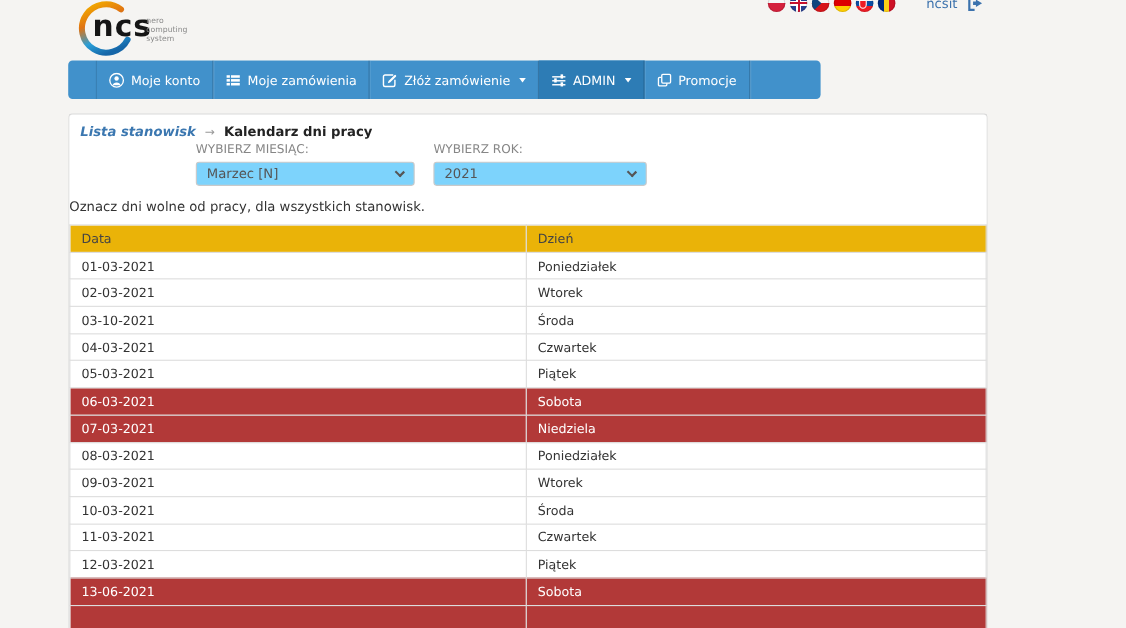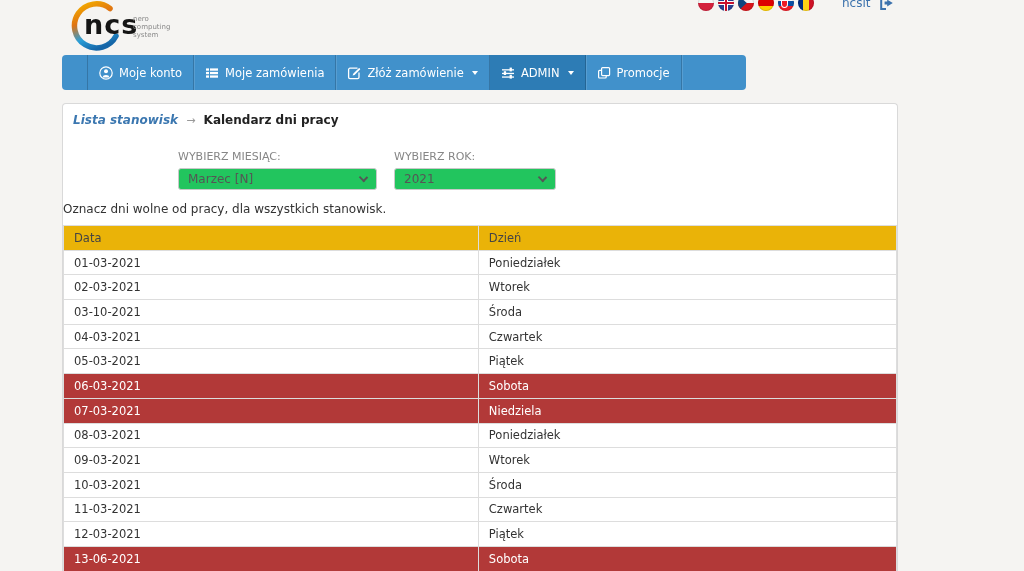--- a/index.html
+++ b/index.html
@@ -73,29 +73,29 @@
   .panel {
     position: absolute; left: 62px; top: 103px; width: 836px; height: 560px;
     background: #fff; border: 1px solid #d9d9d9; border-bottom: none;
     border-radius: 4px 4px 0 0;
   }
   .breadcrumb { padding: 9px 10px 0 10px; font-size: 12px; font-weight: bold; }
   .breadcrumb .bc-link { color: #3b77b0; cursor: pointer; font-style: italic; }
   .breadcrumb .bc-sep { color: #999; font-weight: normal; font-size: 11px; padding: 0 4px; }
   .breadcrumb .bc-current { color: #222; }
 
-  .form-area { display: flex; gap: 17px; padding-left: 115px; margin-top: 23px; }
+  .form-area { display: flex; gap: 17px; padding-left: 115px; margin-top: 2px; }
   .field-label { display: block; font-size: 11px; color: #868686; margin-bottom: 5px; }
   .selectbox {
-    height: 22px; background: #22c55e; border: 1px solid #c9c9c9; border-radius: 3px;
+    height: 22px; background: #7dd3fc; border: 1px solid #c9c9c9; border-radius: 3px;
     display: flex; align-items: center; justify-content: space-between;
     padding: 0 9px; font-size: 12px; color: #555; cursor: pointer;
   }
   .selectbox.month { width: 199px; }
-  .selectbox.year  { width: 162px; }
+  .selectbox.year  { width: 194px; }
   .chev {
     width: 7px; height: 7px; margin-top: -4px; flex: none;
     border-right: 2px solid #555; border-bottom: 2px solid #555;
     transform: rotate(45deg) scaleY(0.9);
   }
 
   .note { text-align: left; font-size: 12px; color: #333; margin-top: 12px; margin-bottom: 9px; }
 
   
   table { width: 100%; border-collapse: collapse; }

